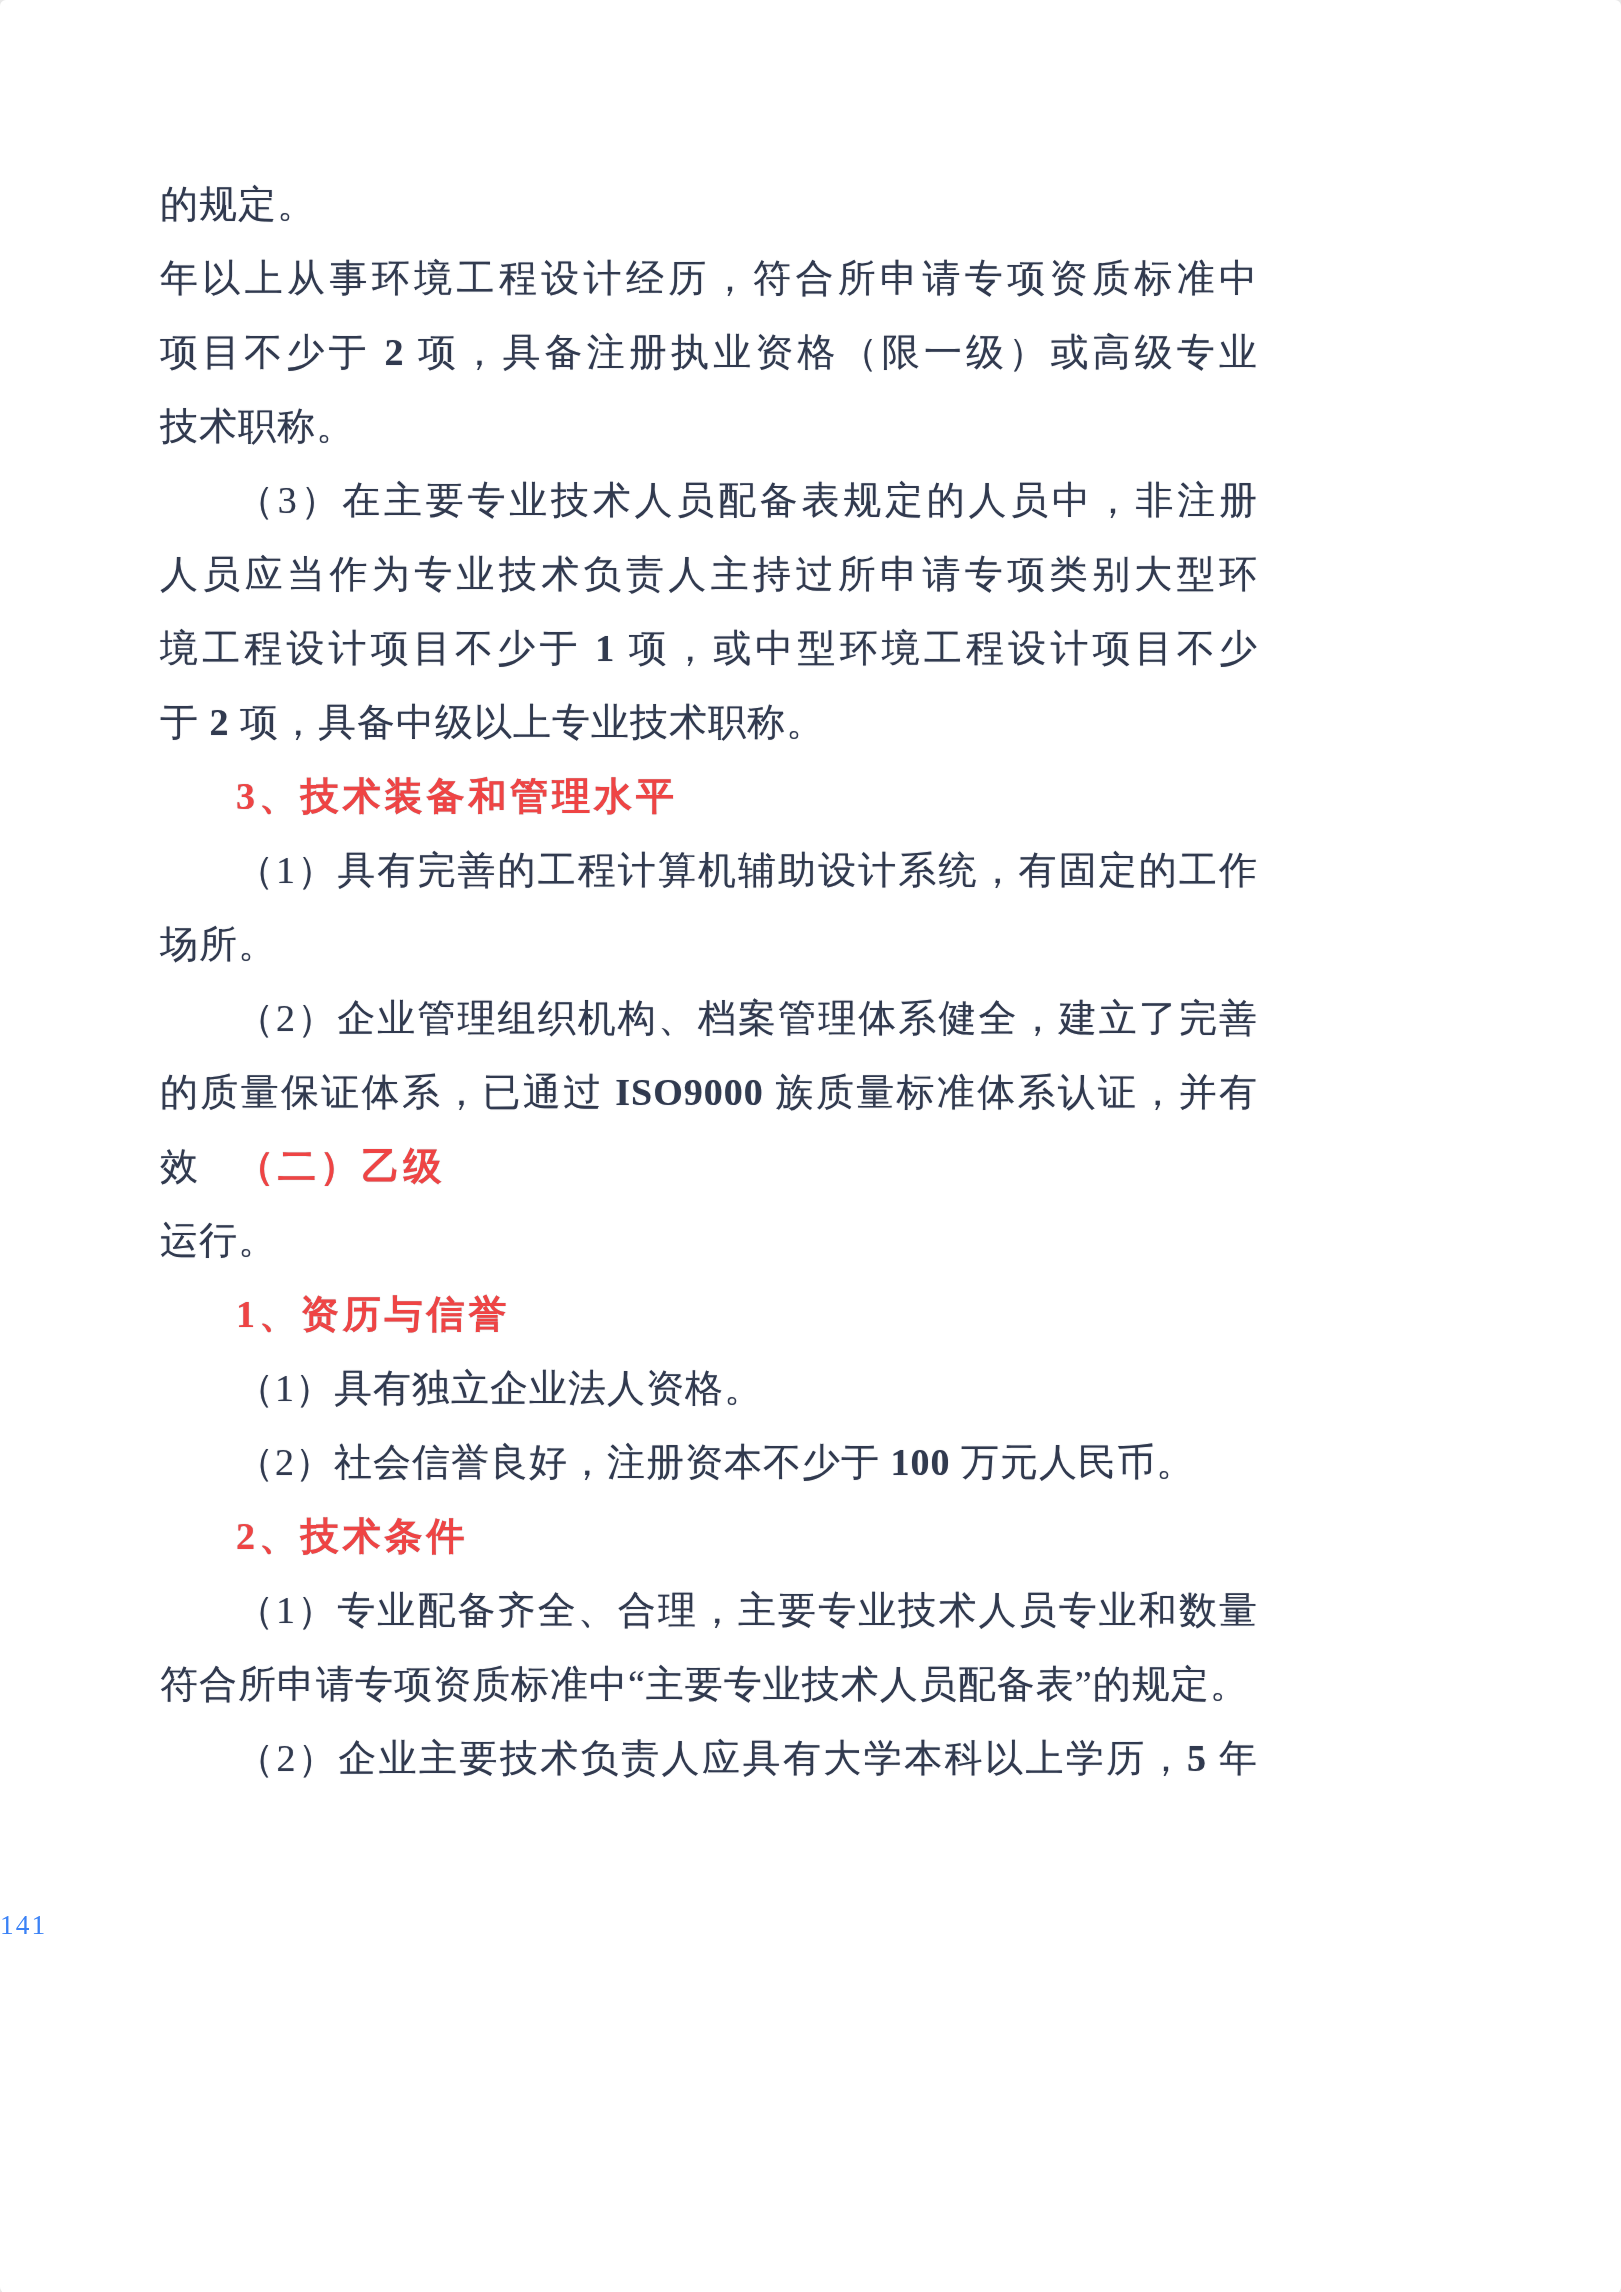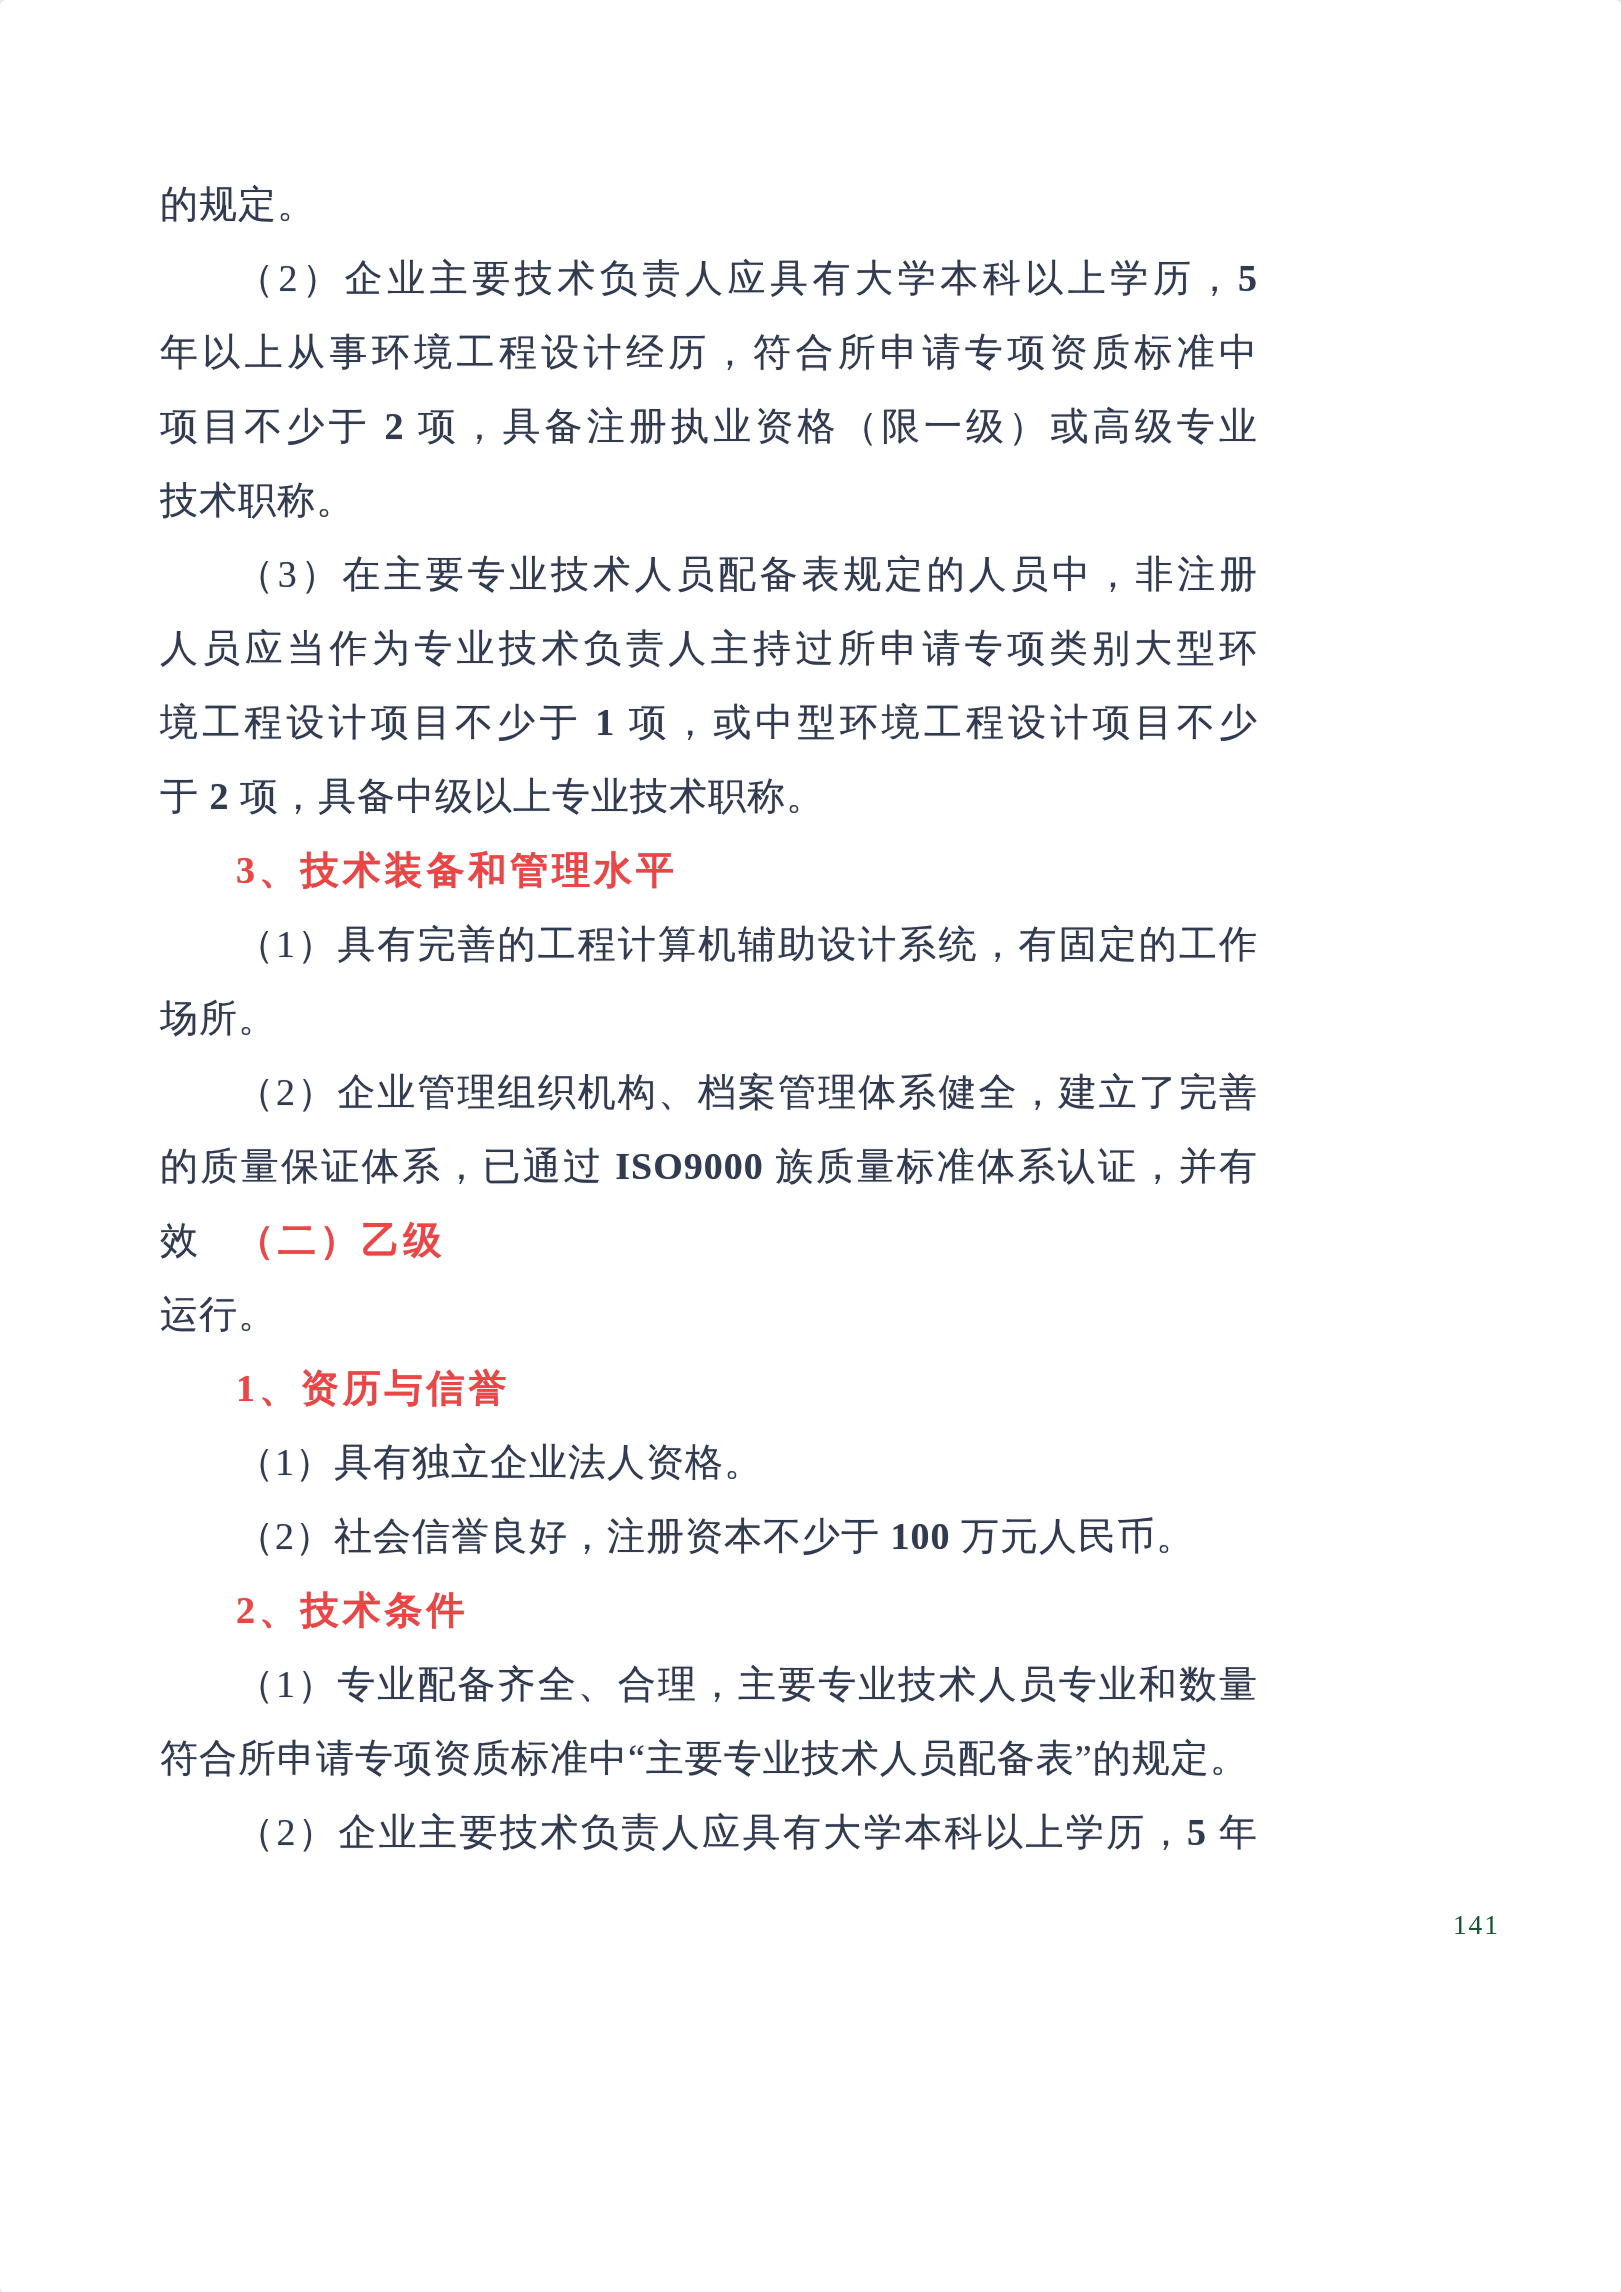--- a/index.html
+++ b/index.html
@@ -45,34 +45,33 @@
     letter-spacing: 3.9px;
   }
   .num {
     font-weight: bold;
   }
   .page-number {
     position: absolute;
     left: 0;
     top: 1909px;
     width: 1500px;
-    text-align: right;
+    text-align: left;
     font-size: 27.4px;
     line-height: 33px;
-    color: #14532d;
+    color: #3b82f6;
     letter-spacing: 2px;
   }
 </style>
 </head>
 <body>
 
 <div class="page">
   <div class="doc">
       <div class="line"><span>的规定。</span></div>
-      <div class="line ind fill"><span>（2）企业主要技术负责人应具有大学本科以上学历，</span><span class="num">5</span></div>
       <div class="line fill"><span>年以上从事环境工程设计经历，符合所申请专项资质标准中</span></div>
       <div class="line fill"><span>项目不少于 </span><span class="num">2</span><span> 项，具备注册执业资格（限一级）或高级专业</span></div>
       <div class="line"><span>技术职称。</span></div>
       <div class="line ind fill"><span>（3）在主要专业技术人员配备表规定的人员中，非注册</span></div>
       <div class="line fill"><span>人员应当作为专业技术负责人主持过所申请专项类别大型环</span></div>
       <div class="line fill"><span>境工程设计项目不少于 </span><span class="num">1</span><span> 项，或中型环境工程设计项目不少</span></div>
       <div class="line"><span>于 </span><span class="num">2</span><span> 项，具备中级以上专业技术职称。</span></div>
       <div class="line ind head"><span>3、技术装备和管理水平</span></div>
       <div class="line ind fill"><span>（1）具有完善的工程计算机辅助设计系统，有固定的工作</span></div>
       <div class="line"><span>场所。</span></div>

